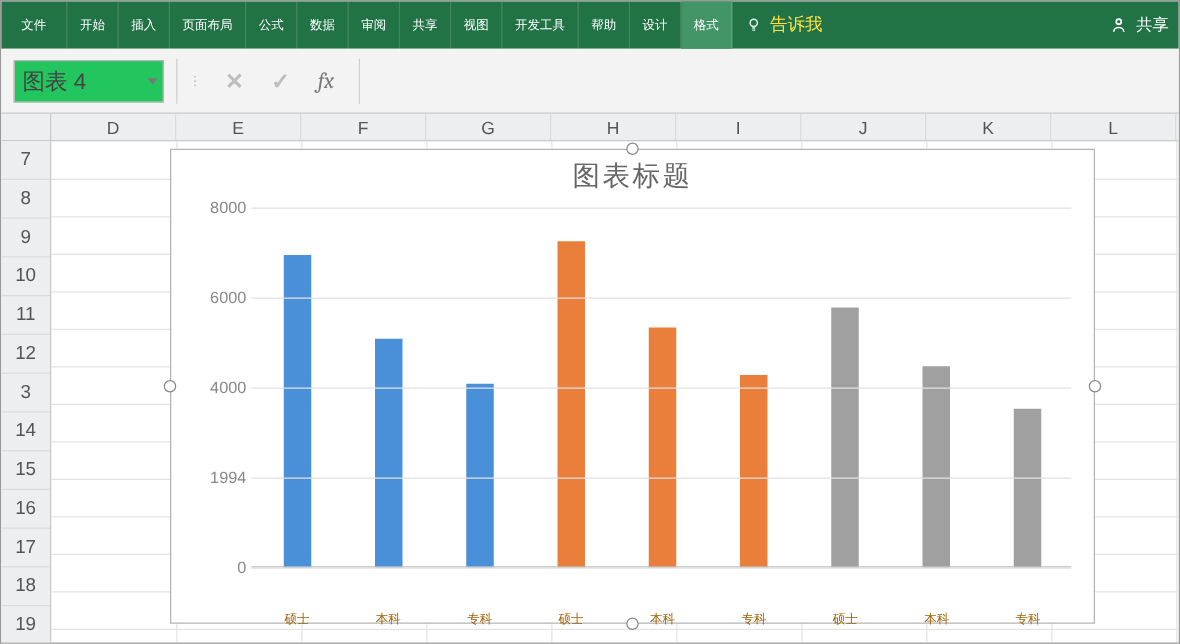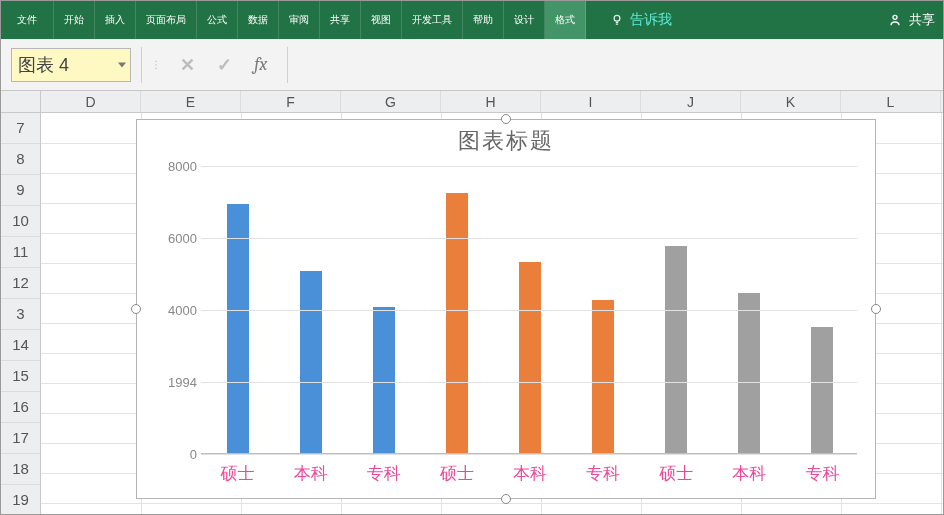--- a/index.html
+++ b/index.html
@@ -31,23 +31,23 @@
     border-right: 1px solid rgba(255,255,255,0.15);
     white-space: nowrap;
   }
   .ribbon-tab.active {
     background: #439467;
   }
   .ribbon-tab.file { padding: 0 16px; }
   .ribbon .tellme {
     display: flex;
     align-items: center;
-    padding: 0 24px;
+    padding: 0 10px;
     gap: 6px;
-    color: #5eead4;
+    color: #fde047;
     font-size: 14px;
   }
   .ribbon .tellme svg, .ribbon .share svg { display:block; }
   .ribbon .share {
     display: flex;
     align-items: center;
     padding: 0 8px;
     gap: 6px;
     color: #fff;
     margin-left: auto;
@@ -59,21 +59,21 @@
     display: flex;
     align-items: center;
     background: #f3f3f3;
     border-bottom: 1px solid #c7c7c7;
     padding: 8px 10px;
     gap: 10px;
   }
   .namebox {
     width: 120px;
     height: 34px;
-    background: #fef9c3;
+    background: #22c55e;
     border: 1px solid #b7b7b7;
     display: flex;
     align-items: center;
     padding: 0 6px;
     font-size: 18px;
     color: #444;
     position: relative;
   }
   .namebox .dd {
     position: absolute;
@@ -262,24 +262,25 @@
   }
   .xlabels {
     position: absolute;
     left: 64px;
     right: 18px;
     bottom: 16px;
     height: 20px;
   }
   .xlab {
     position: absolute;
-    font-size: 17px;
-    color: #ec4899;
+    font-size: 10px;
+    color: #a16207;
     transform: translateX(-50%);
     white-space: nowrap;
+    margin-top: 26px;
   }
 </style>
 </head>
 <body>
 
 <div class="ribbon">
   <div class="ribbon-tab file">文件</div>
   <div class="ribbon-tab">开始</div>
   <div class="ribbon-tab">插入</div>
   <div class="ribbon-tab">页面布局</div>

